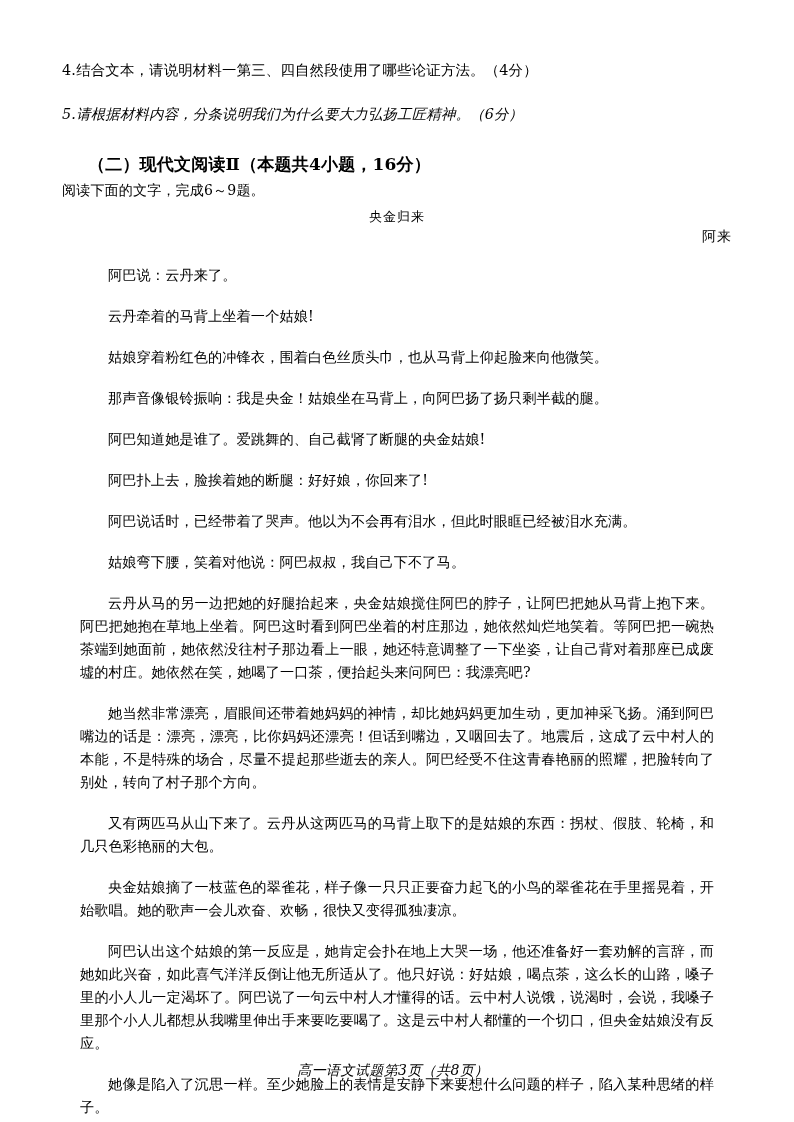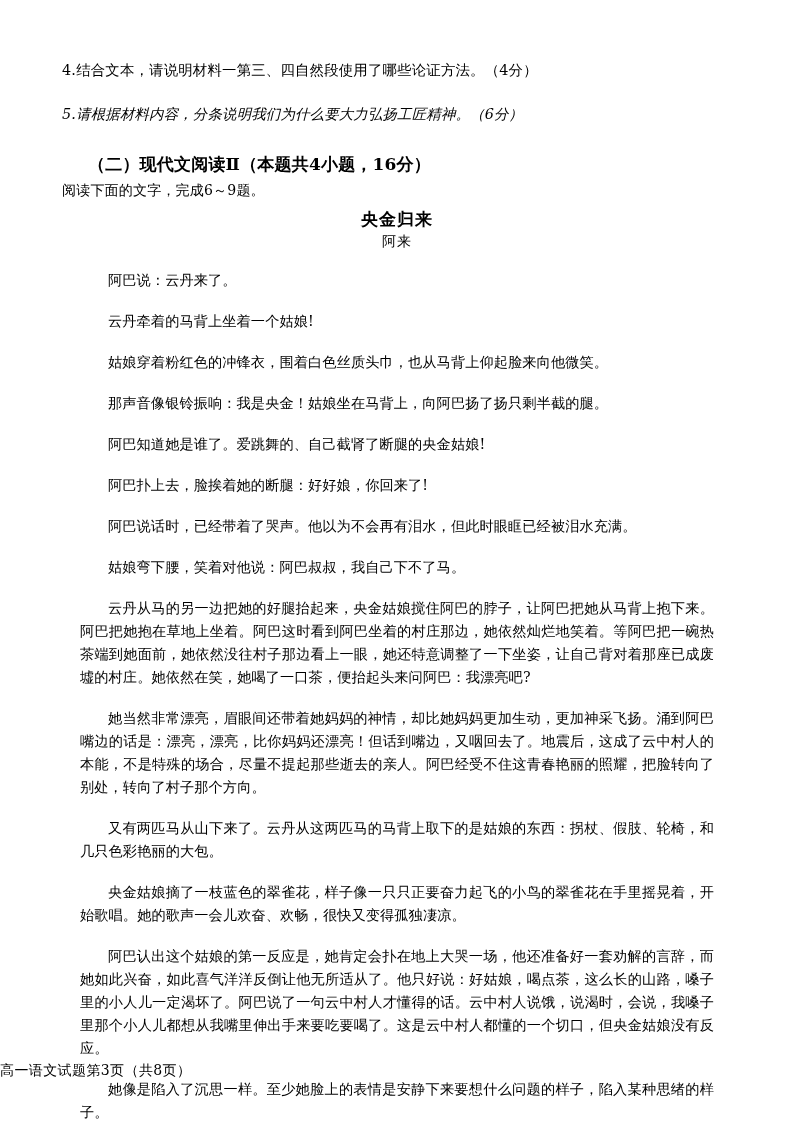--- a/index.html
+++ b/index.html
@@ -39,47 +39,49 @@
     text-indent: 26px;
     letter-spacing: 0.2px;
   }
   .instruction {
     font-size: 14px;
     margin: 0 0 8px 0;
     letter-spacing: 0.2px;
   }
   .doc-title {
     text-align: center;
-    font-size: 17px;
-    font-weight: bold;
+    font-size: 13px;
+    font-weight: normal;
     margin: 6px 0 2px 0;
     letter-spacing: 1px;
   }
   .doc-author {
-    text-align: center;
+    text-align: right;
     font-size: 14px;
     margin: 0 0 6px 0;
     letter-spacing: 1px;
   }
   .para {
     font-size: 14.2px;
     line-height: 1.62;
     margin: 18px;
     text-indent: 28px;
     text-align: justify;
     text-justify: inter-ideograph;
     letter-spacing: 0.1px;
   }
   .footer {
     position: absolute;
     left: 0;
     right: 8px;
     bottom: 42px;
+    text-align: center;
     font-size: 14px;
     letter-spacing: 0.4px;
+    font-style: italic;
   }
 </style>
 </head>
 <body>
 
 <div class="page">
 
   <p class="q-line">4.结合文本，请说明材料一第三、四自然段使用了哪些论证方法。（4分）</p>
   <p class="q-line second">5.请根据材料内容，分条说明我们为什么要大力弘扬工匠精神。（6分）</p>
 

